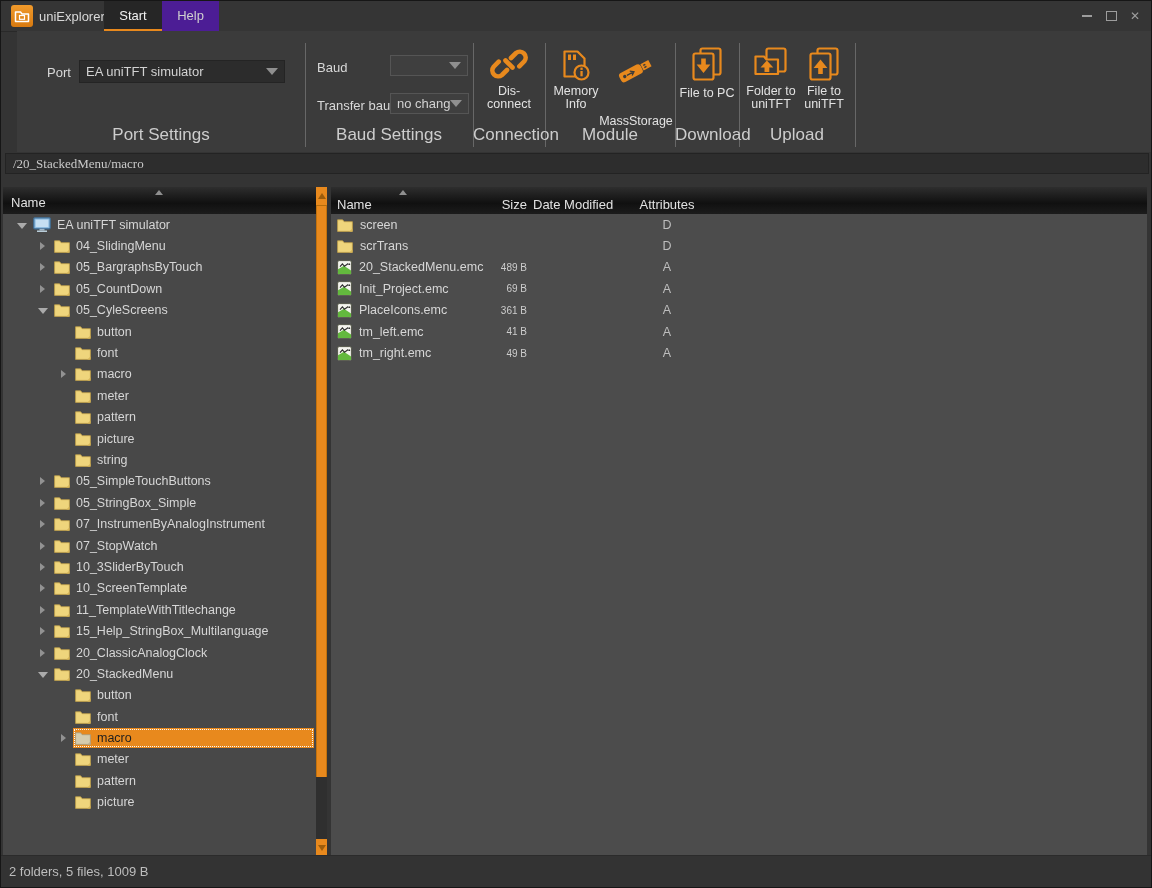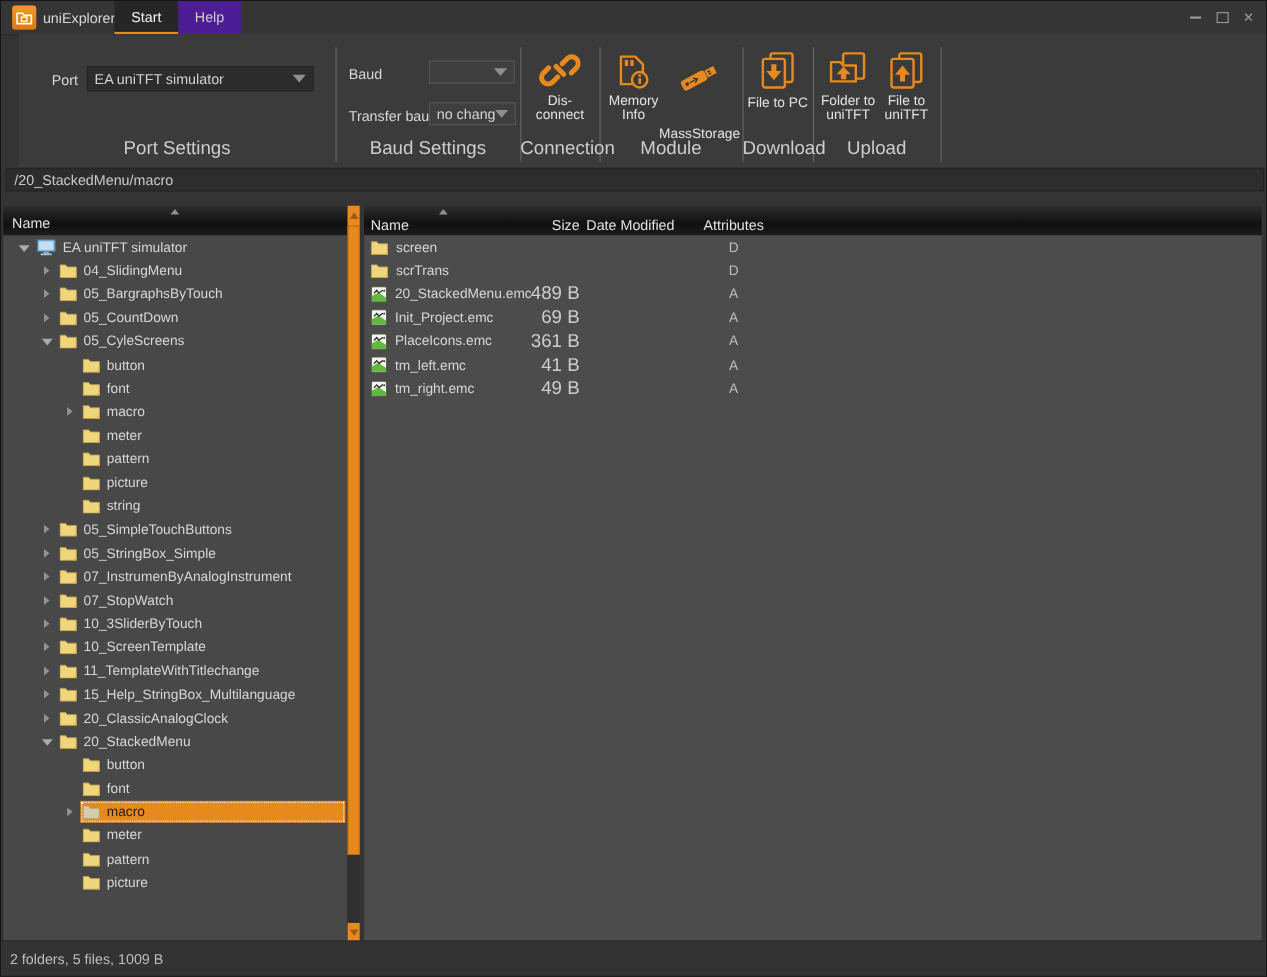--- a/index.html
+++ b/index.html
@@ -28,21 +28,21 @@
   .dd-mid{background:#3f3f3f;border:1px solid #555;}
   .dd-value{flex:1 1 auto;white-space:nowrap;overflow:hidden;}
   .dd-arrow{width:0;height:0;border-left:6px solid transparent;border-right:6px solid transparent;
     border-top:7px solid #8f8f8f;flex:none;}
   .rbtn{position:absolute;display:flex;flex-direction:column;align-items:center;cursor:default;}
   .rbtn .icon-slot{height:42px;display:flex;align-items:center;justify-content:center;}
   .rbtn .bl{font-size:12.5px;color:#e2e2e2;line-height:13px;text-align:center;white-space:nowrap;}
   
   .address-input{position:absolute;left:4px;top:152px;width:1144px;height:21px;box-sizing:border-box;
     background:#2d2d2d;border:1px solid #232323;color:#c9c9c9;font-size:13px;
-    font-family:Liberation Sans, sans-serif;padding:0 7px;outline:none;}
+    font-family:Liberation Serif, serif;padding:0 7px;outline:none;}
   
   .panel-header{position:absolute;left:0;top:0;height:27px;
     background:linear-gradient(180deg,#2e2e2e 0%,#101010 60%,#1c1c1c 100%);
     color:#e2e2e2;font-size:13px;}
   .sort-asc{position:absolute;top:3px;width:0;height:0;border-left:4px solid transparent;
     border-right:4px solid transparent;border-bottom:5px solid #8f8f8f;}
   .left-panel{position:absolute;left:2px;top:186px;width:324px;height:670px;}
   .tree-header{width:313px;}
   .tree-header .hname{position:absolute;left:8px;bottom:4px;}
   .tree-body{position:absolute;left:0;top:27px;width:313px;height:643px;background:#484848;overflow:hidden;}
@@ -69,21 +69,21 @@
   
   .right-panel{position:absolute;left:330px;top:186px;width:816px;height:670px;}
   .files-header{width:816px;}
   .files-body{position:absolute;left:0;top:27px;width:816px;height:643px;background:#4c4c4c;overflow:hidden;}
   .fgrid{display:grid;grid-template-columns:140px 56px 88px 104px 1fr;align-items:center;}
   .files-header.fgrid{position:absolute;height:27px;}
   .hcell{font-size:13px;color:#e2e2e2;padding-top:8px;}
   .hc-name{padding-left:6px;} .hc-size{text-align:right;} .hc-date{padding-left:6px;} .hc-attr{text-align:center;}
   .file-row{height:21.4px;}
   .f-name{display:flex;align-items:center;gap:7px;padding-left:6px;font-size:12.5px;color:#d6d6d6;white-space:nowrap;}
-  .f-size{text-align:right;font-size:17px;color:#cdcdcd;}
+  .f-size{text-align:right;font-size:10px;color:#cdcdcd;}
   .f-date{padding-left:6px;font-size:12.5px;color:#cdcdcd;}
   .f-attr{text-align:center;font-size:12.5px;color:#bdbdbd;}
   
   .status-bar{position:absolute;left:0;right:0;bottom:0;height:31px;background:#333;border-top:1px solid #2b2b2b;}
   .status-text{position:absolute;left:8px;top:8px;font-size:13px;color:#bdbdbd;}
   svg{display:block;flex:none;}
 </style>
 </head>
 <body>
 

